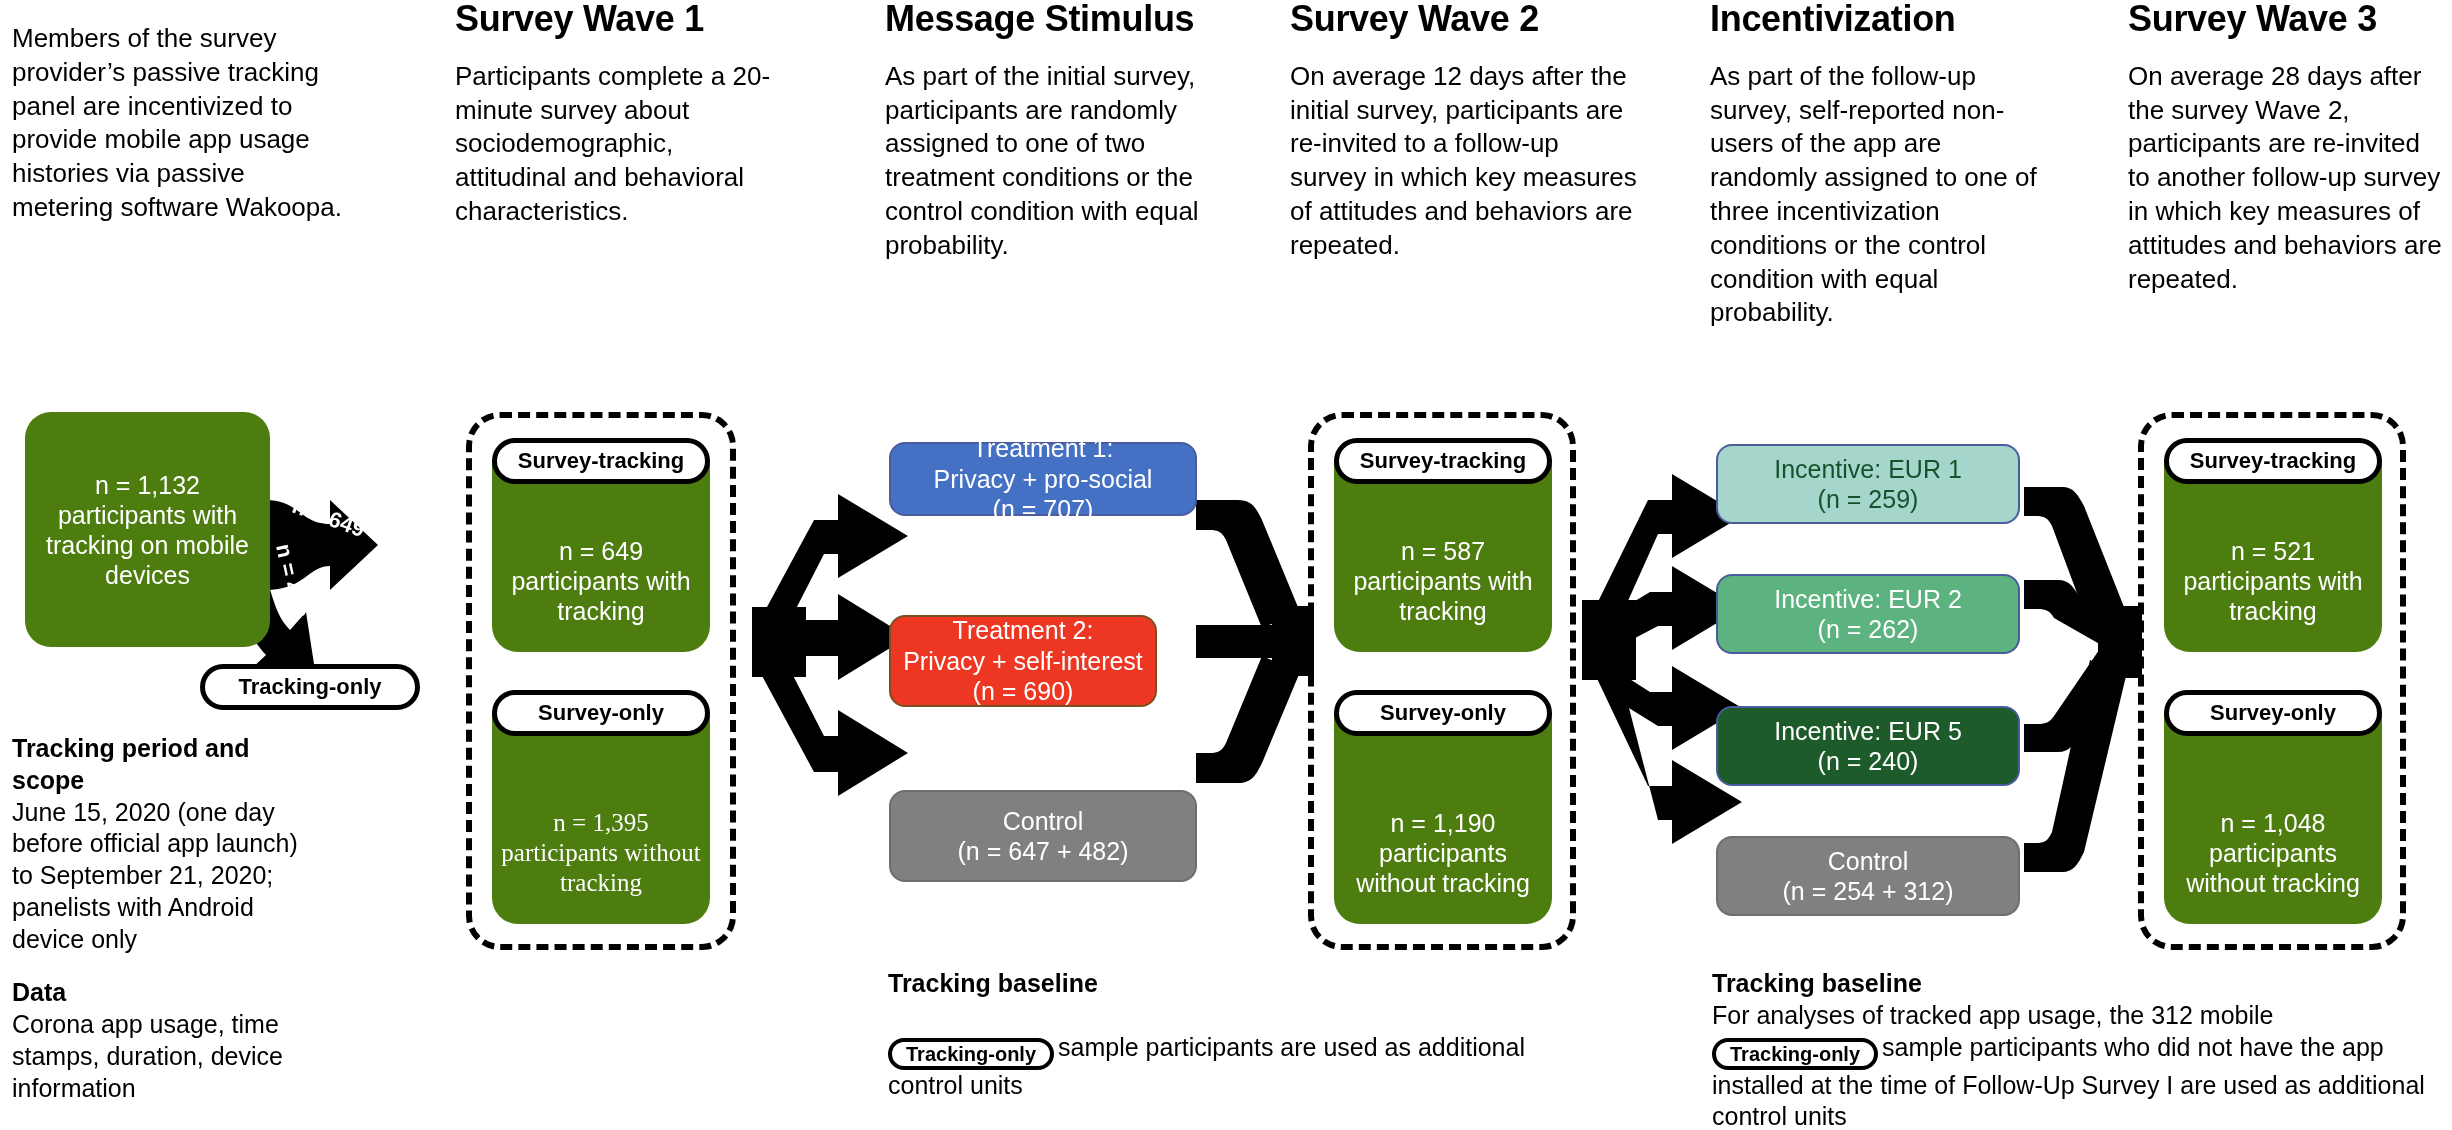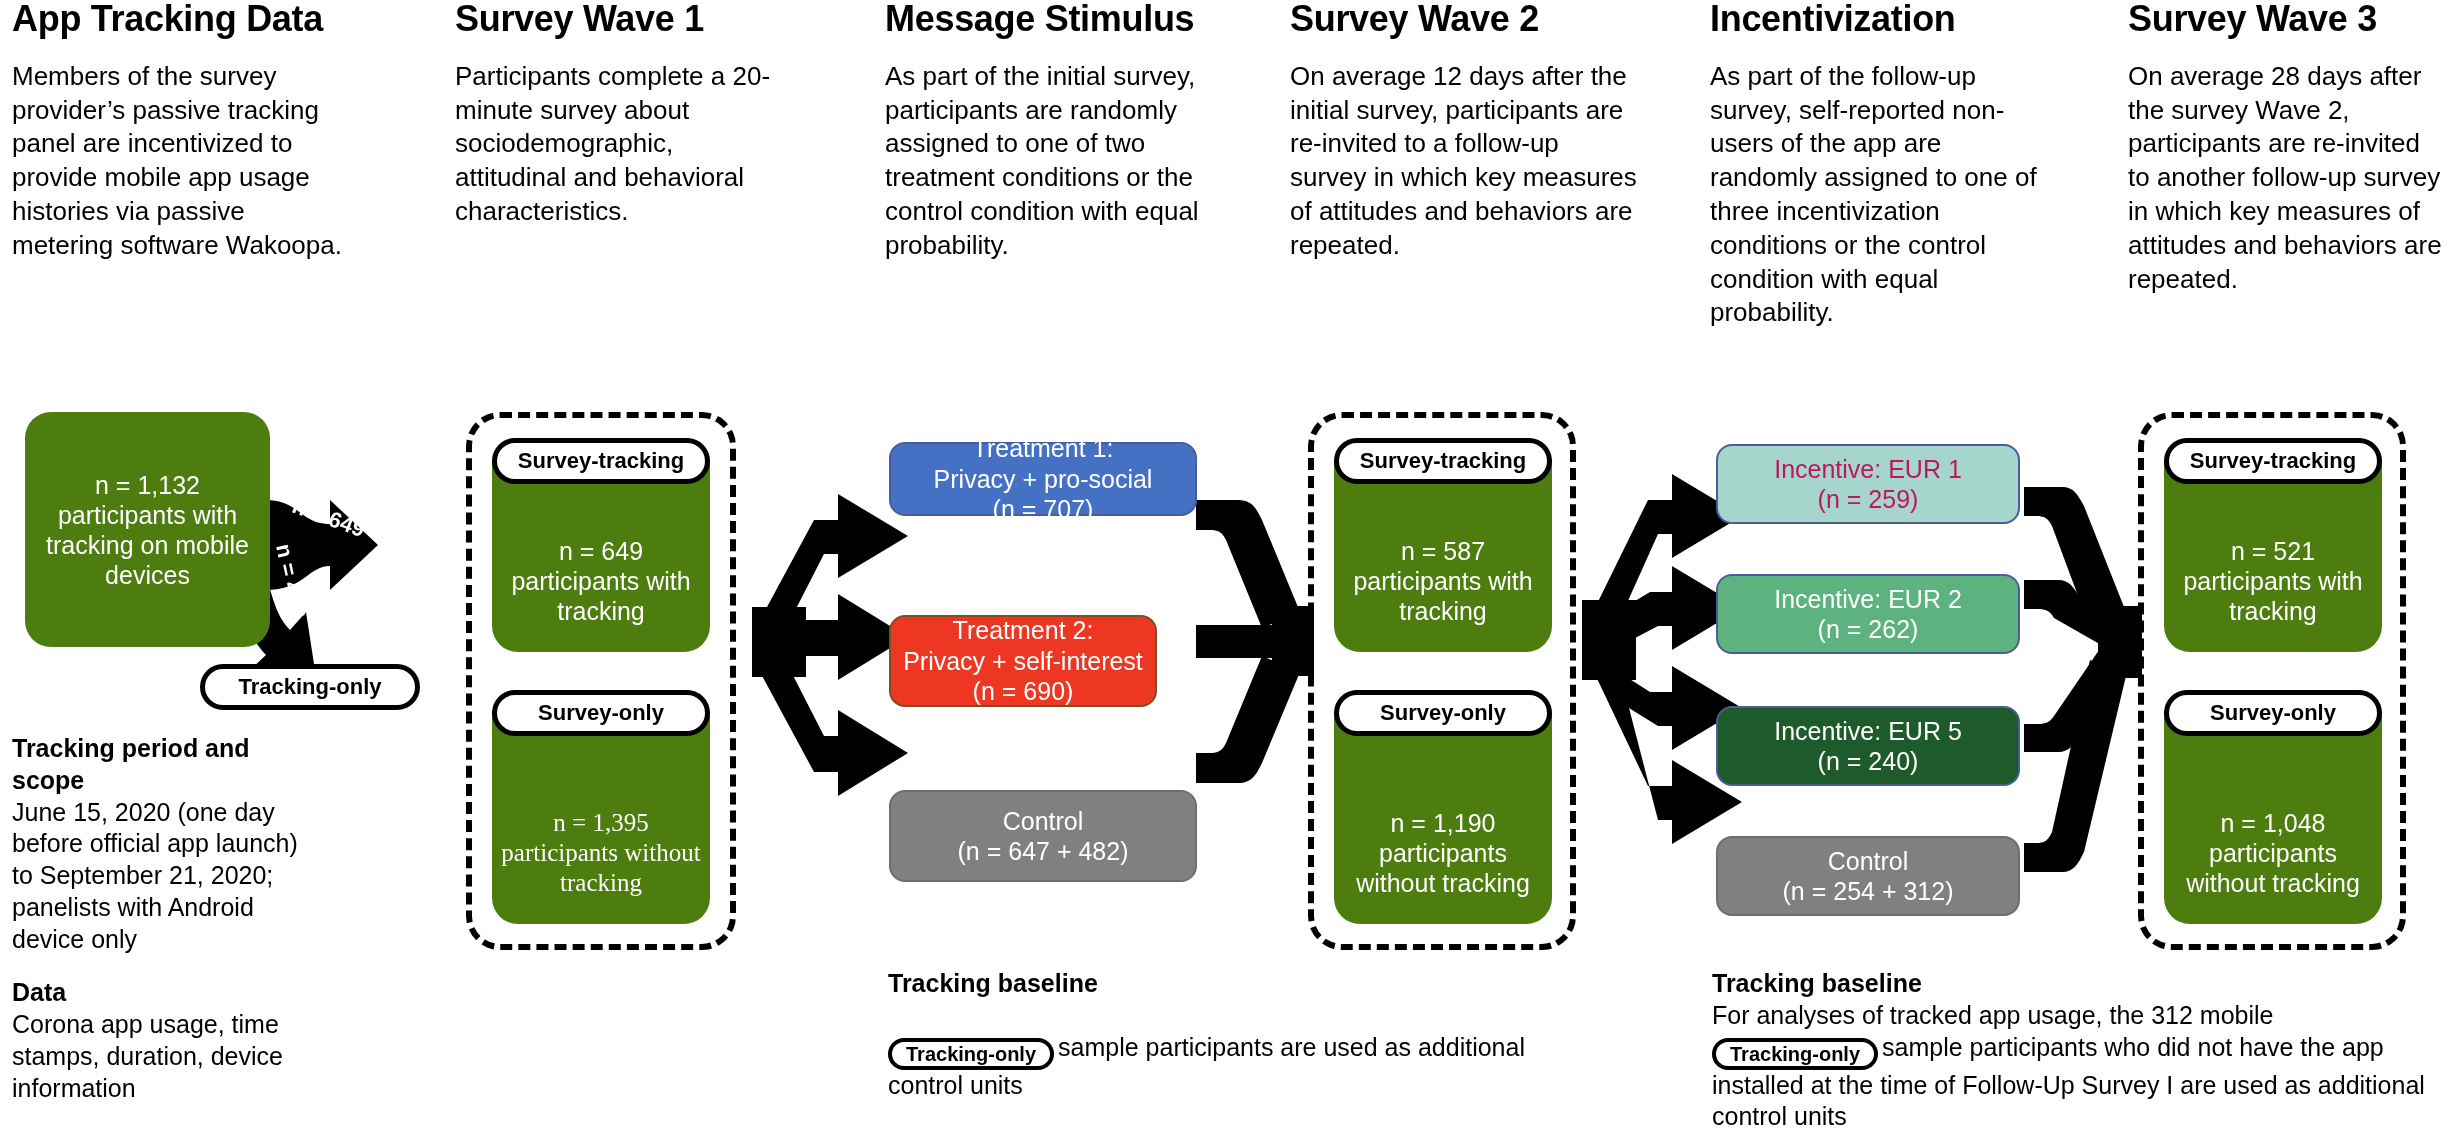--- a/index.html
+++ b/index.html
@@ -28,21 +28,20 @@
   .leftinfo{position:absolute;font-size:25px;line-height:1.27;margin-top:18px;}
   .leftinfo b{font-weight:bold;}
   svg.arrows{position:absolute;left:0;top:0;width:2452px;height:1130px;
              pointer-events:none;overflow:visible;}
   .arrowlbl{position:absolute;color:#fff;font-size:22px;font-weight:bold;z-index:6;}
 </style>
 </head>
 <body>
 
 <div class="col" style="left:12px;width:330px;">
-  <div class="col-title">App Tracking Data</div>
   <div class="col-desc">Members of the survey provider’s passive tracking panel are incentivized to provide mobile app usage histories via passive metering software Wakoopa.</div>
 </div>
 <div class="col" style="left:455px;width:320px;">
   <div class="col-title">Survey Wave 1</div>
   <div class="col-desc">Participants complete a 20-minute survey about sociodemographic, attitudinal and behavioral characteristics.</div>
 </div>
 <div class="col" style="left:885px;width:325px;">
   <div class="col-title">Message Stimulus</div>
   <div class="col-desc">As part of the initial survey, participants are randomly assigned to one of two treatment conditions or the control condition with equal probability.</div>
 </div>
@@ -157,21 +156,21 @@
 <div class="pill" style="left:1334px;top:438px;width:218px;height:46px;">
   <span>Survey-tracking</span>
 </div>
 <div class="blackbox withcap" style="left:1334px;top:690px;width:218px;height:234px;">
   <span>n = 1,190 participants without tracking</span>
 </div>
 <div class="pill" style="left:1334px;top:690px;width:218px;height:46px;">
   <span>Survey-only</span>
 </div>
 
-<div class="cbox" style="left:1716px;top:444px;width:304px;height:80px;background:#a5d5cb;color:#be185d;white-space:pre-line;">
+<div class="cbox" style="left:1716px;top:444px;width:304px;height:80px;background:#a5d5cb;color:#14532d;white-space:pre-line;">
   <span>Incentive:  EUR 1
 (n = 259)</span>
 </div>
 <div class="cbox" style="left:1716px;top:574px;width:304px;height:80px;background:#5cb37f;color:#fff;white-space:pre-line;">
   <span>Incentive:  EUR 2
 (n = 262)</span>
 </div>
 <div class="cbox" style="left:1716px;top:706px;width:304px;height:80px;background:#1d5b2b;color:#fff;white-space:pre-line;">
   <span>Incentive:  EUR 5
 (n = 240)</span>

